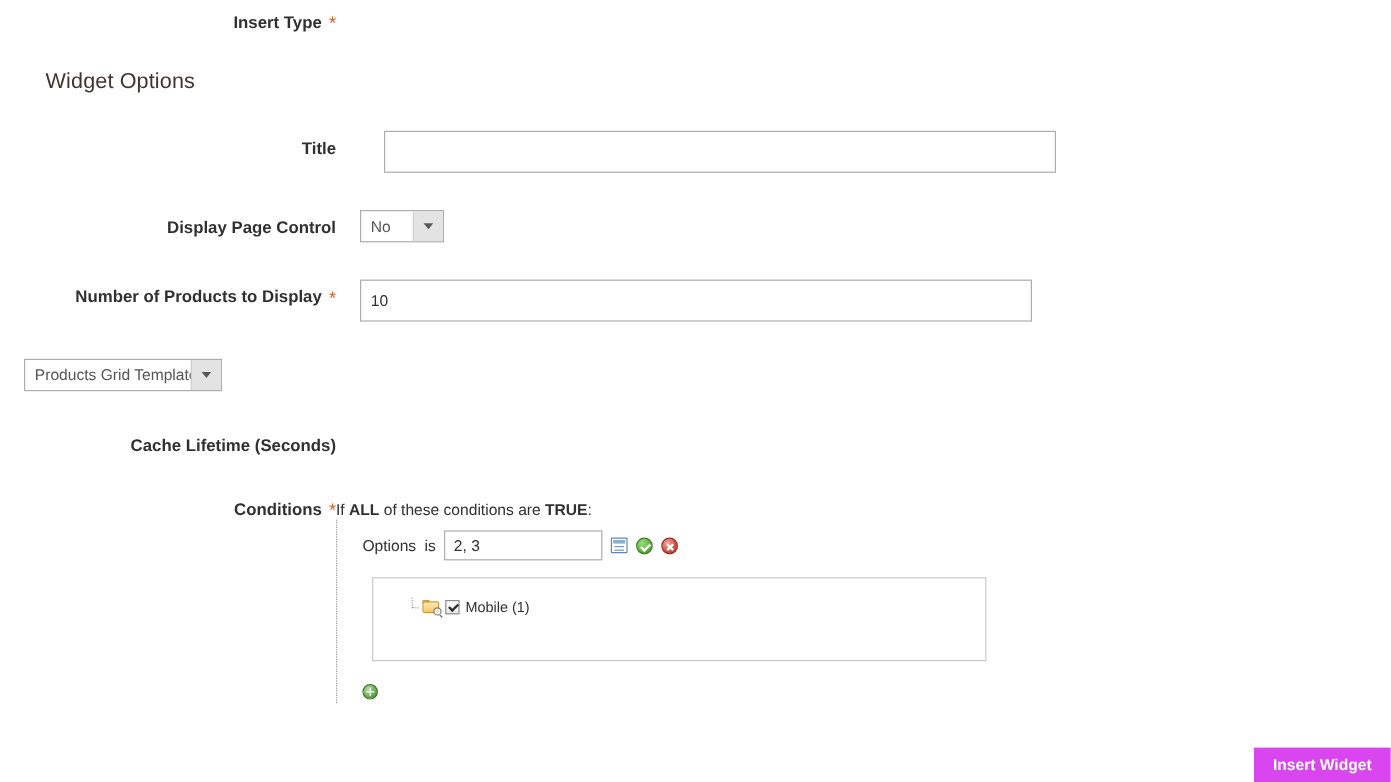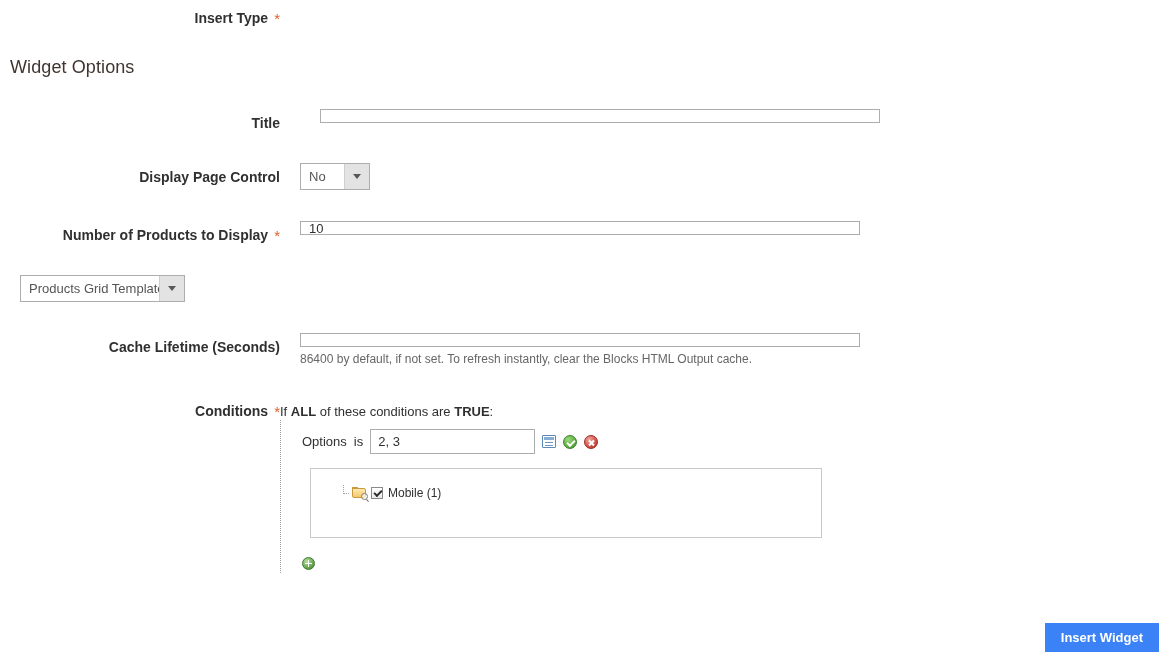--- a/index.html
+++ b/index.html
@@ -43,21 +43,21 @@
     line-height: 1;
     vertical-align: -1px;
   }
   .ctrl-col {
     padding-left: 20px;
     flex: 1;
   }
 
   
   .txt-input {
-    height: 14px;
+    height: 35px;
     border: 1px solid #adadad;
     background: #ffffff;
     font-family: "Liberation Sans", sans-serif;
     font-size: 13px;
     color: #303030;
     padding: 0 8px;
     outline: none;
     border-radius: 0;
     display: block;
   }
@@ -104,20 +104,21 @@
     color: #666666;
     margin-top: 5px;
     line-height: 15px;
   }
 
   .section-title {
     font-size: 18px;
     color: #41362f;
     font-weight: 400;
     letter-spacing: 0.1px;
+    margin-left: 28px;
   }
 
   
   .cond-wrap {
     position: relative;
     padding-left: 0;
   }
   .cond-headline {
     font-size: 13px;
     color: #303030;
@@ -137,21 +138,21 @@
     border-left: 1px dotted #9b9b9b;
   }
   .cond-line {
     display: flex;
     align-items: center;
     gap: 7px;
     padding-top: 3px;
   }
   .cond-text { font-size: 13px; color: #303030; }
   .cond-input {
-    width: 165px;
+    width: 132px;
     height: 25px;
     border: 1px solid #adadad;
     background: #fff;
     font-size: 13px;
     color: #303030;
     padding: 0 7px;
     outline: none;
     font-family: "Liberation Sans", sans-serif;
   }
   .icon-btn {
@@ -344,21 +345,21 @@
     border-left: 2px solid #2b2b2b;
     border-bottom: 2px solid #2b2b2b;
     transform: rotate(-45deg);
   }
 
   
   .insert-btn {
     position: absolute;
     right: 0;
     bottom: 0;
-    background: #3b82f6;
+    background: #d946ef;
     color: #ffffff;
     border: none;
     font-family: "Liberation Sans", sans-serif;
     font-size: 13px;
     font-weight: 700;
     padding: 8px 16px;
     height: 29px;
     line-height: 13px;
     cursor: pointer;
     border-radius: 0;
@@ -416,24 +417,20 @@
       <span class="sel-arrow">
           <i></i>
         </span>
     </div>
   </div>
 </div>
 
 <div class="field-row" style="margin-top:31px;">
   <div class="label-col">
     <span>Cache Lifetime (Seconds)</span>
-  </div>
-  <div class="ctrl-col">
-    <input class="txt-input wide" type="text" value="" style="">
-    <div class="note">86400 by default, if not set. To refresh instantly, clear the Blocks HTML Output cache.</div>
   </div>
 </div>
 
 <div class="field-row" style="margin-top:30px;">
   <div class="label-col">
     <span>Conditions</span><span class="req-star">*</span>
   </div>
   <div class="ctrl-col cond-wrap">
 
     <div class="cond-headline">

